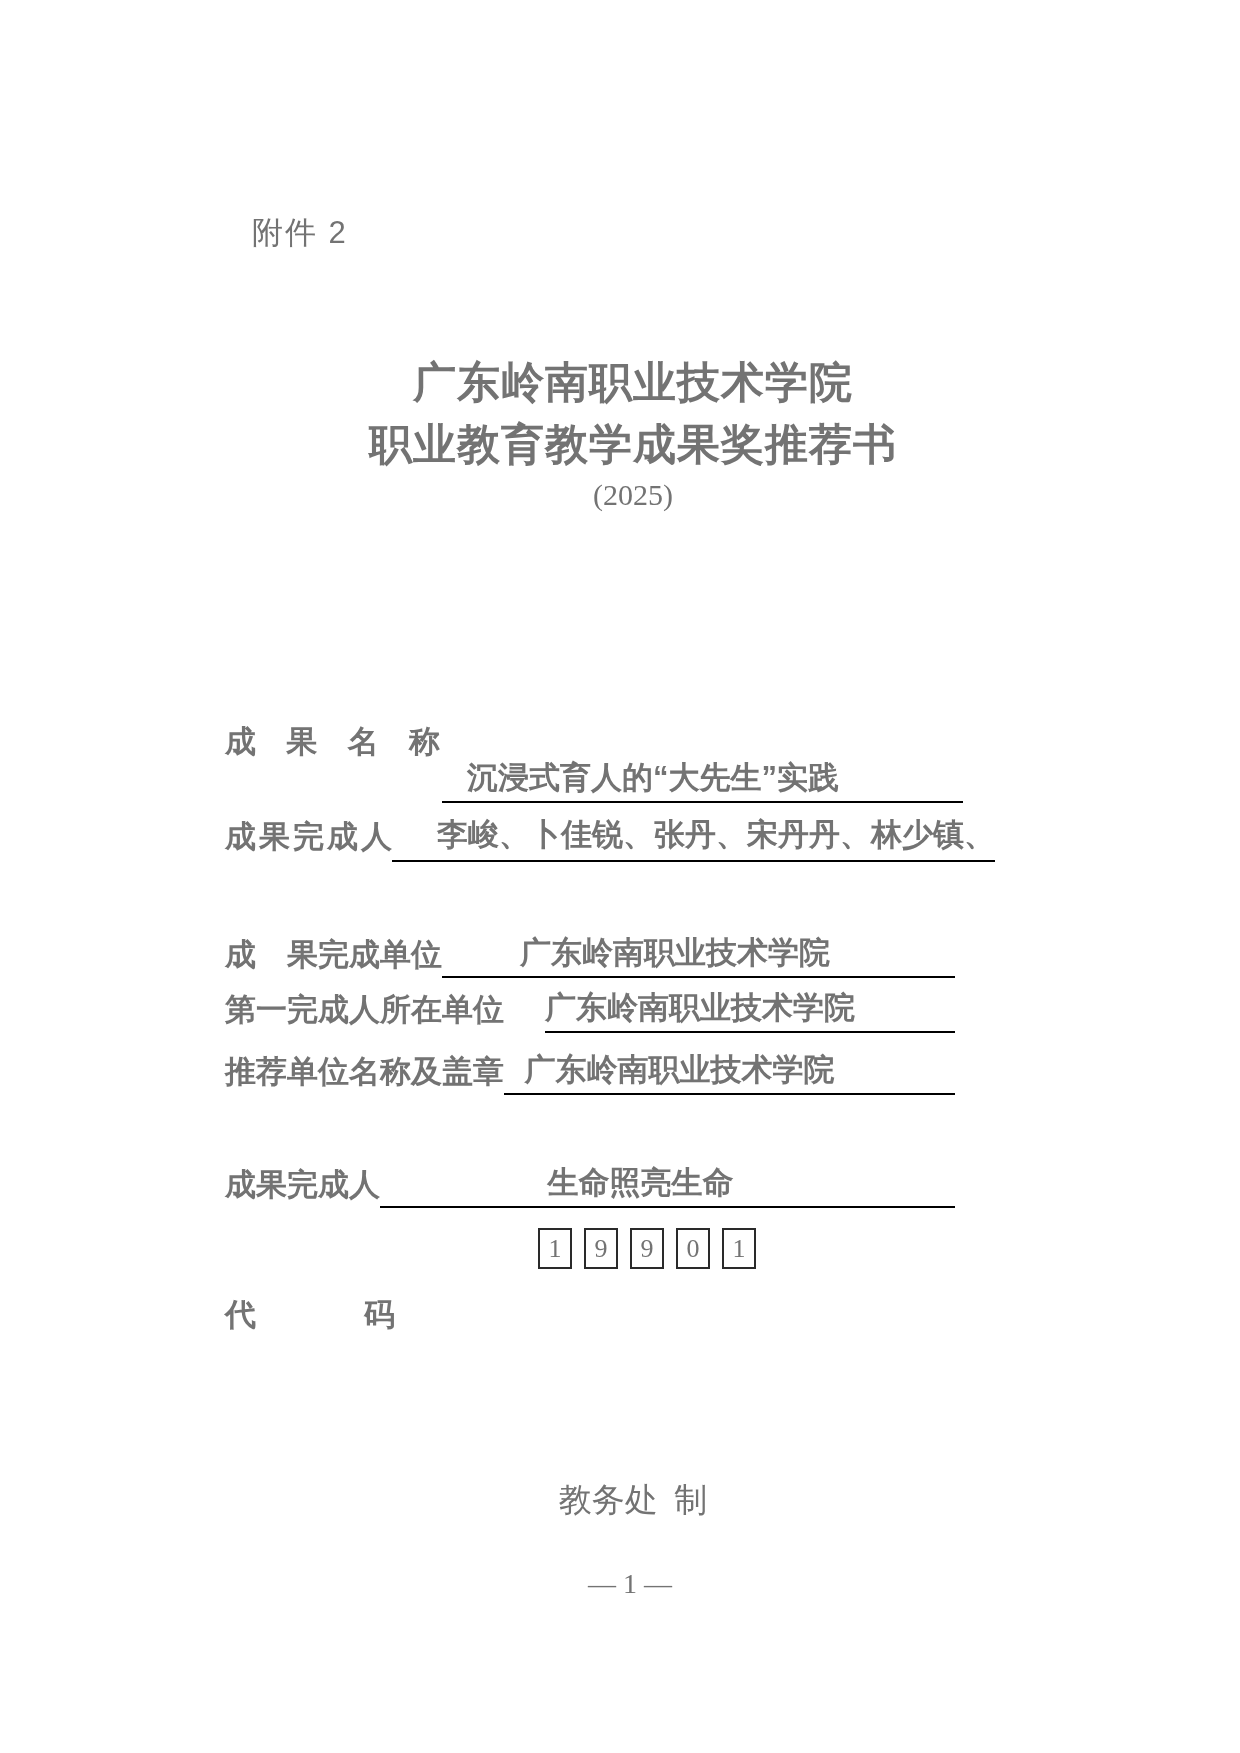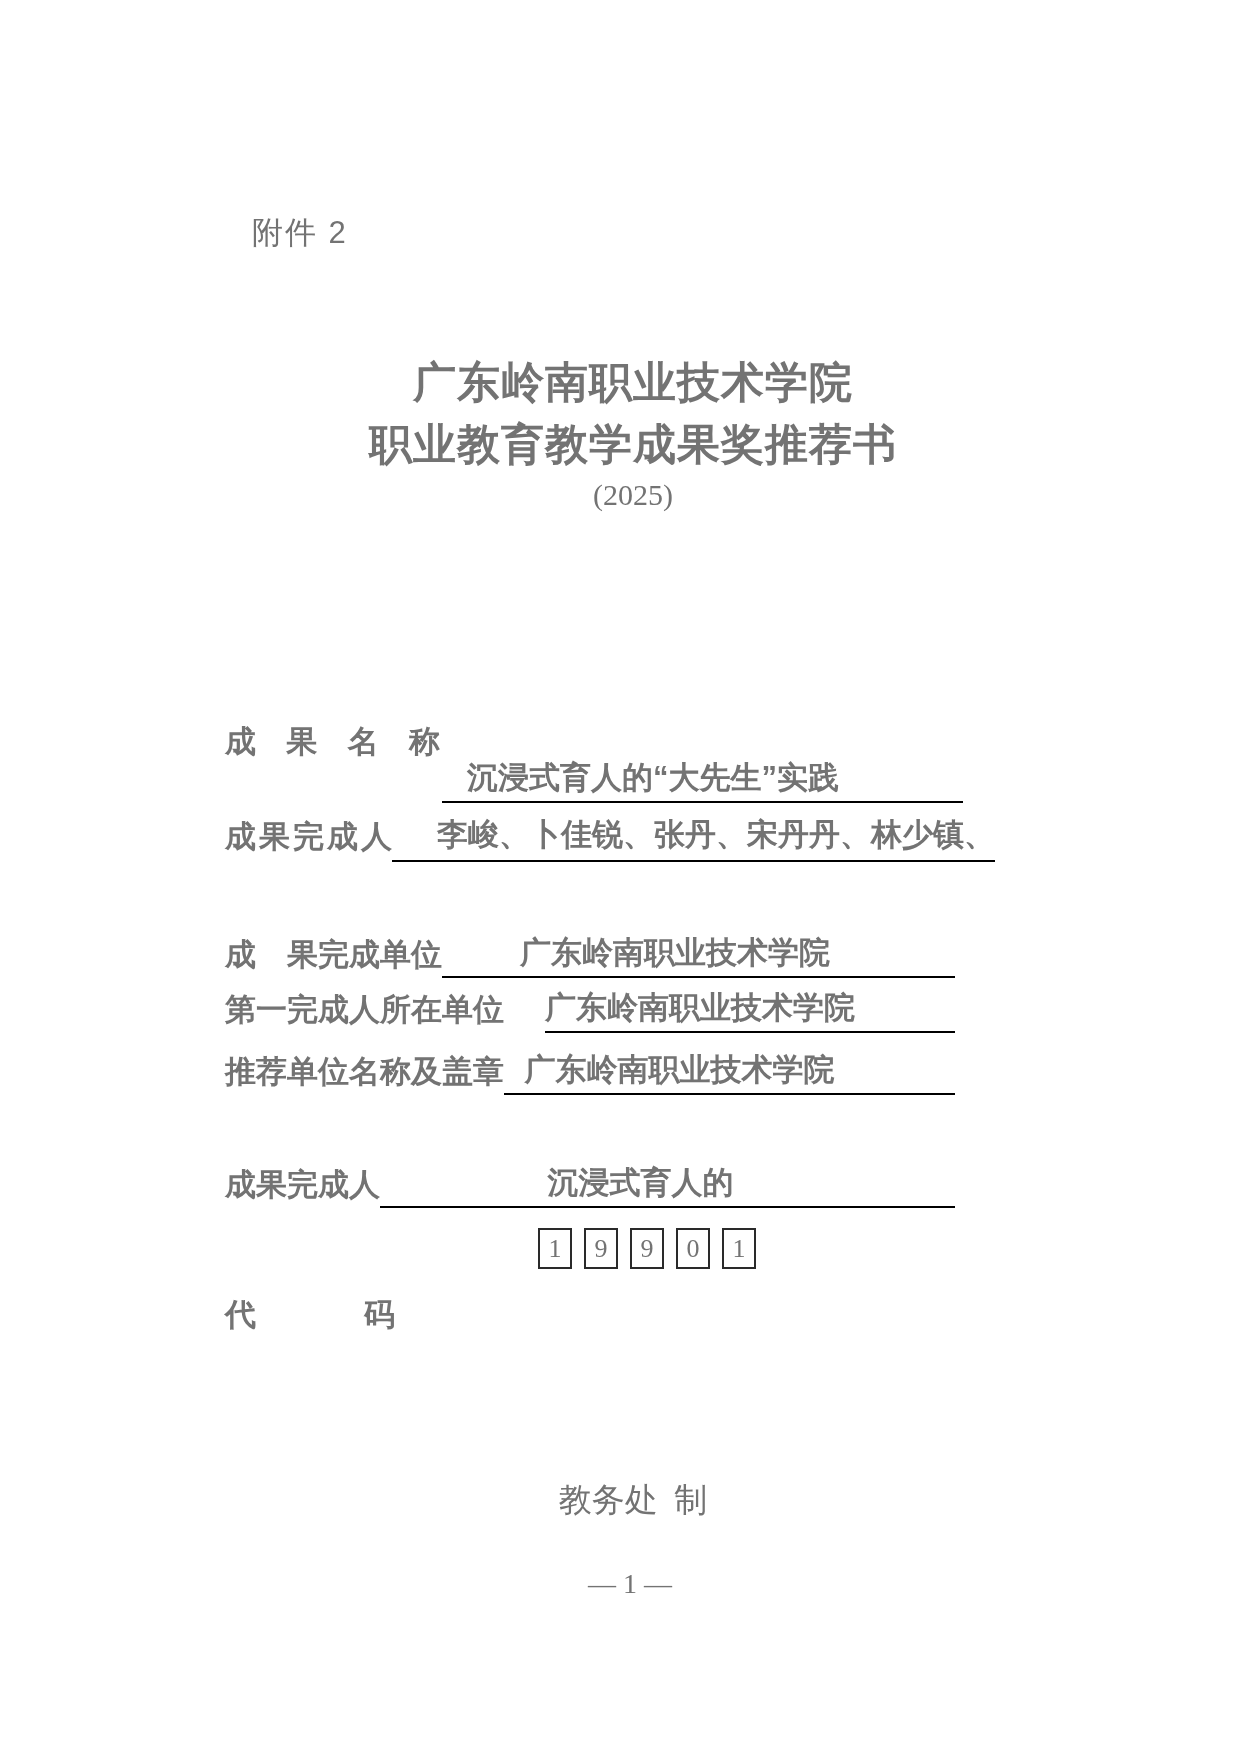--- a/index.html
+++ b/index.html
@@ -178,21 +178,21 @@
   </div>
 
   <div class="frow r7">
     <span class="flabel">推荐单位名称及盖章</span>
     <span class="fvalue pad-r100">广东岭南职业技术学院</span>
   </div>
 
 
   <div class="frow r9">
     <span class="flabel">成果完成人</span>
-    <span class="fvalue pad-r54">沉浸式育人的</span>
+    <span class="fvalue pad-r54">生命照亮生命</span>
   </div>
 
   <div class="frow r10">
     <span class="flabel just w170">代码</span>
   </div>
   <div class="code-boxes">
     <span class="code-box">1</span>
     <span class="code-box">9</span>
     <span class="code-box">9</span>
     <span class="code-box">0</span>

